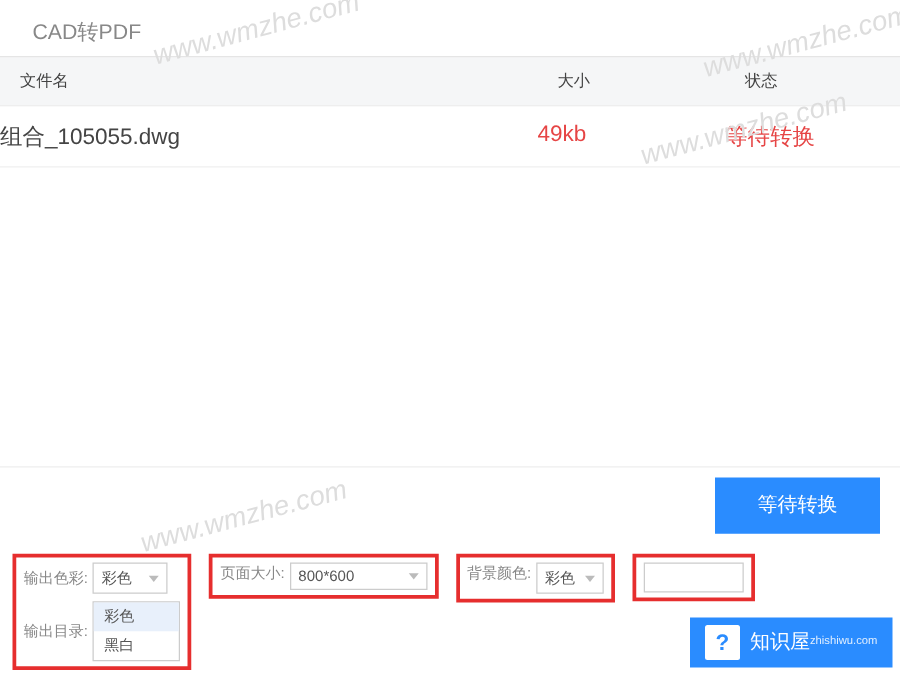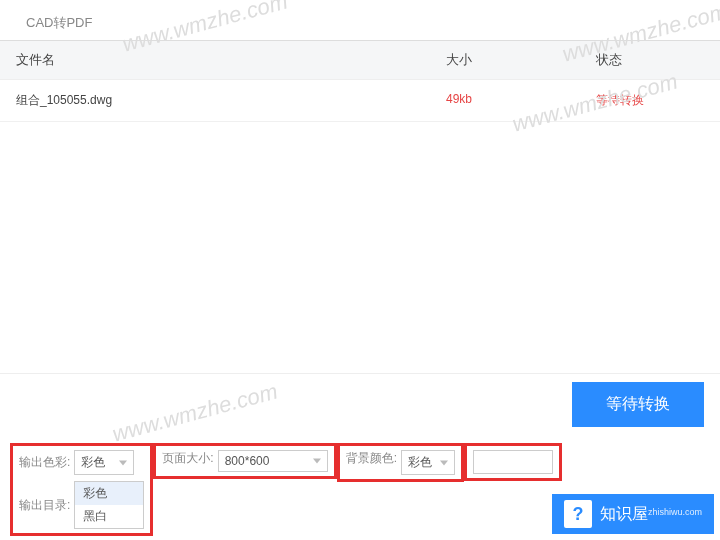--- a/index.html
+++ b/index.html
@@ -1,32 +1,32 @@
 <!DOCTYPE html>
 <html><head>
 <meta charset="utf-8">
 <style>
 *{margin:0;padding:0;box-sizing:border-box;font-family:"Microsoft YaHei",Arial,sans-serif}
 body{width:720px;height:540px;background:#fff;position:relative;overflow:hidden}
 .tabs{display:flex;padding:8px 0 0 12px;border-bottom:1px solid #ddd}
-.tab{padding:6px 14px;color:#888;font-size:13px;cursor:pointer;border-bottom:2px solid transparent}
+.tab{padding:6px 14px;color:#888;font-size:17px;cursor:pointer;border-bottom:2px solid transparent}
 .tab.active{color:#333;border-bottom:2px solid #333;font-weight:500}
 .thead{display:flex;background:#f5f6f7;padding:10px 16px;font-size:13px;color:#444;border-bottom:1px solid #eee}
 .col-name{flex:0 0 430px}
 .col-size{flex:0 0 150px}
 .col-status{flex:1}
-.trow{display:flex;padding:12px 16px;font-size:12px;border-bottom:1px solid #f0f0f0}
+.trow{display:flex;padding:12px 0;font-size:18px;border-bottom:1px solid #f0f0f0}
 .trow .col-name{color:#444}
 .trow .col-size{color:#e64545}
 .trow .col-status{color:#e64545}
 .wm{position:absolute;color:#ddd;font-size:22px;font-style:italic;transform:rotate(-15deg);font-family:Arial;user-select:none;pointer-events:none;font-weight:500}
 .bottom{position:absolute;bottom:0;left:0;right:0}
 .add-row{display:flex;justify-content:flex-end;padding:8px 16px 16px;border-top:1px solid #eee}
 .add-btn{background:#2a8cff;color:#fff;border:none;padding:12px 34px;font-size:16px;cursor:pointer}
-.settings{display:flex;padding:0 10px 4px;align-items:flex-start;flex-wrap:wrap}
+.settings{display:flex;gap:14px;padding:0 10px 4px;align-items:flex-start;flex-wrap:wrap}
 .setting{border:3px solid #e62e2e;padding:4px 6px;display:flex;align-items:flex-start;font-size:12px;color:#888;background:#fff}
 .setting.stack{flex-direction:column;align-items:flex-start;gap:6px}
 .lbl{margin-right:4px;white-space:nowrap}
 .sel{border:1px solid #ccc;padding:3px 22px 3px 6px;font-size:12px;color:#555;background:#fff;position:relative;min-width:60px}
 .sel::after{content:"";position:absolute;right:6px;top:50%;transform:translateY(-50%);border-left:4px solid transparent;border-right:4px solid transparent;border-top:5px solid #bbb}
 .sel.wide{min-width:110px}
 .sel.sm{min-width:48px}
 .dd{border:1px solid #ccc;background:#fff;min-width:70px}
 .dd-item{padding:3px 8px;font-size:12px;color:#555;cursor:pointer}
 .dd-item.sel-item{background:#e8f0fb}

